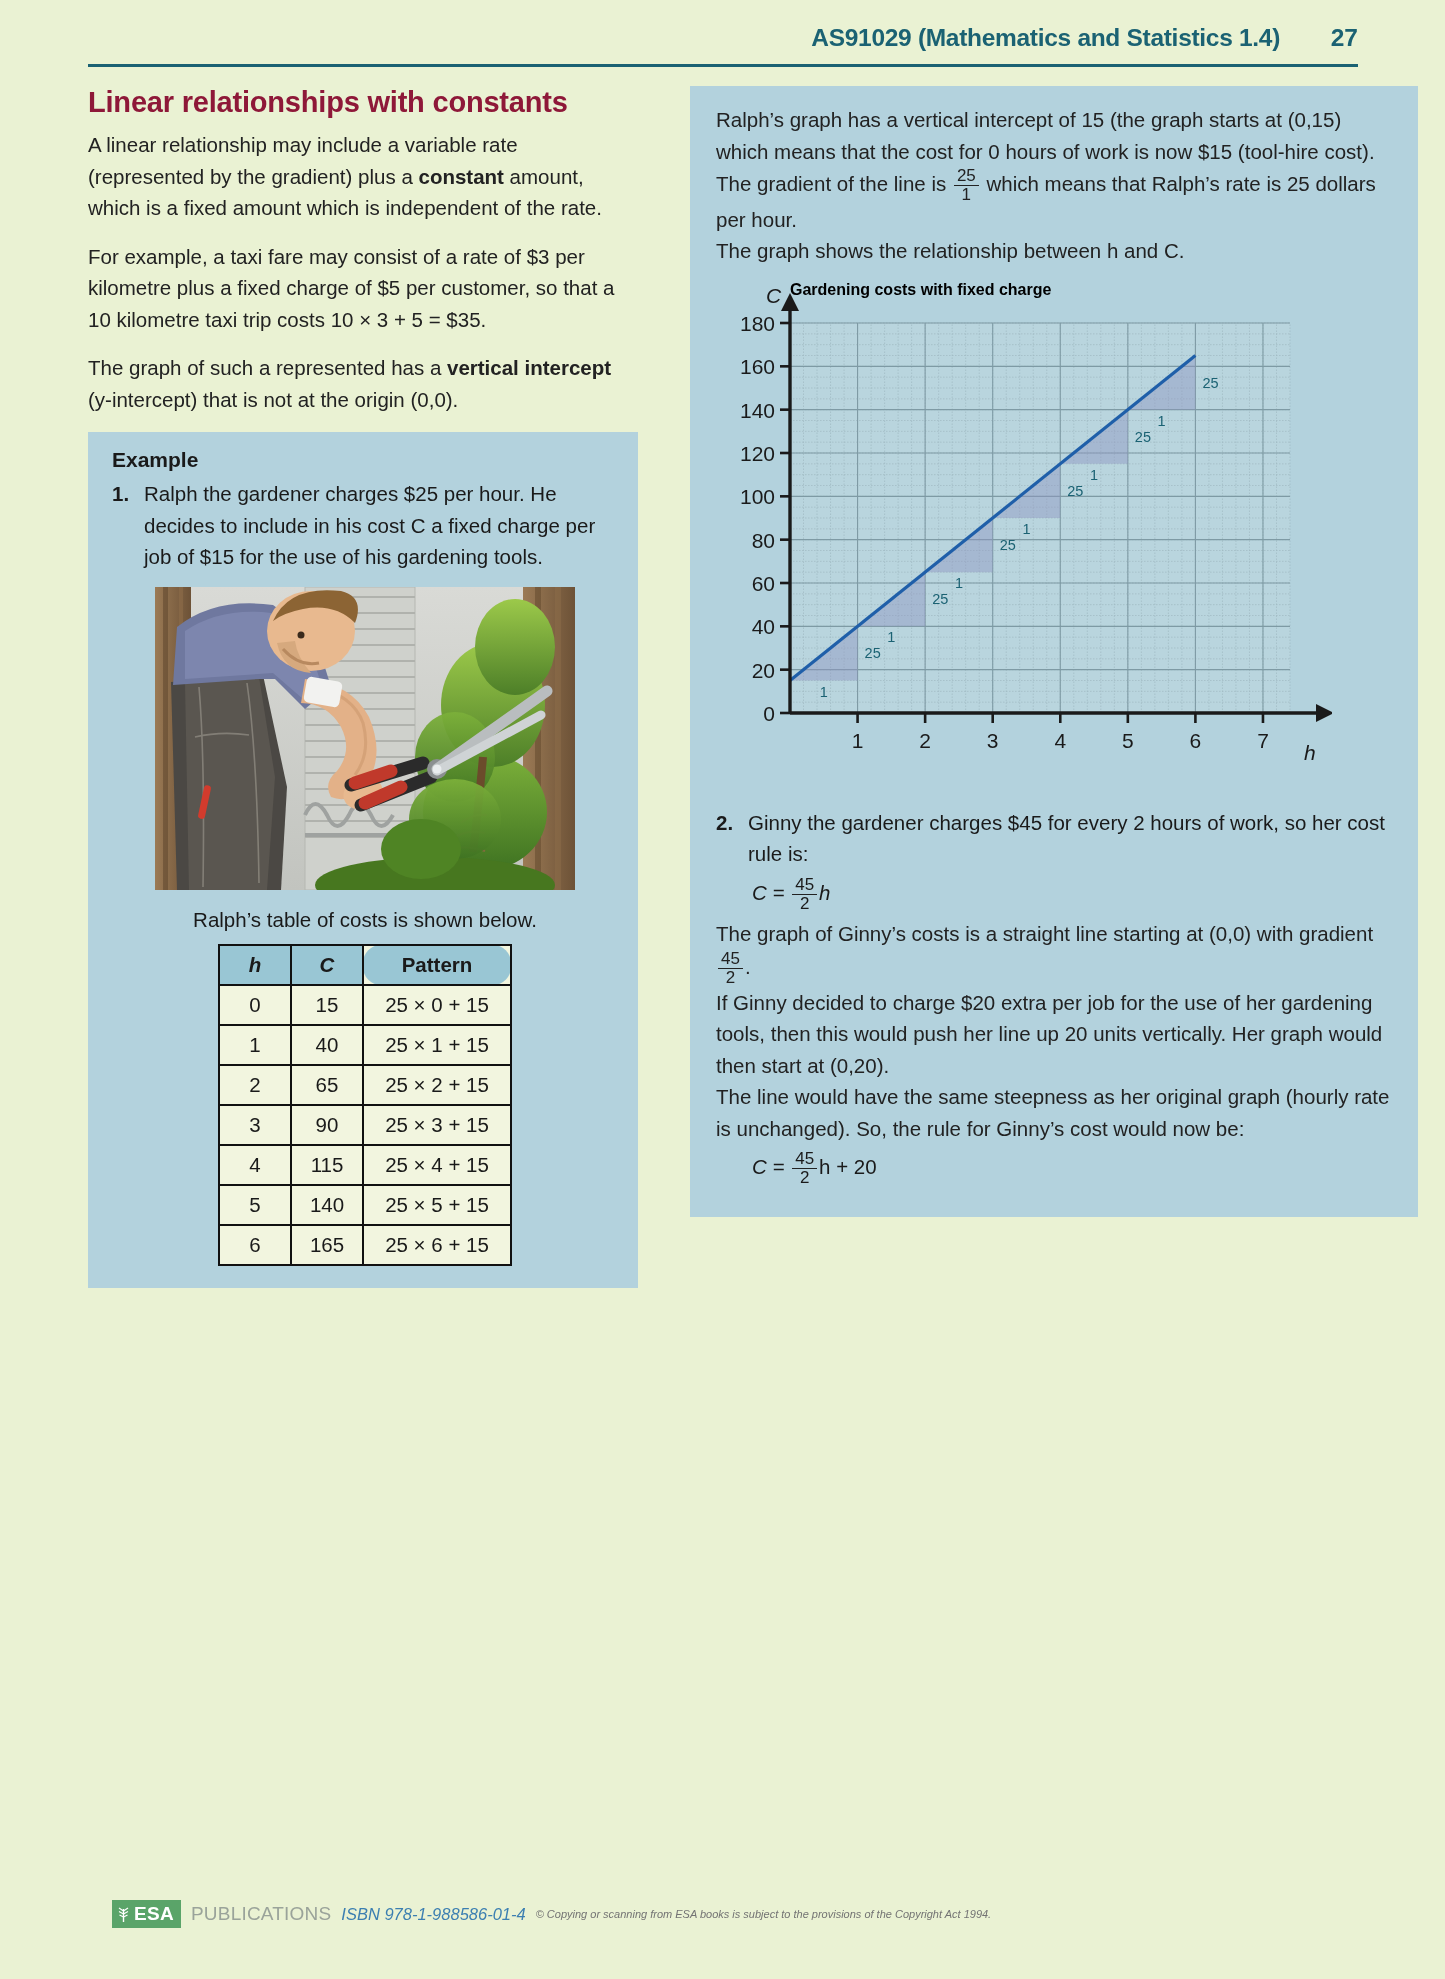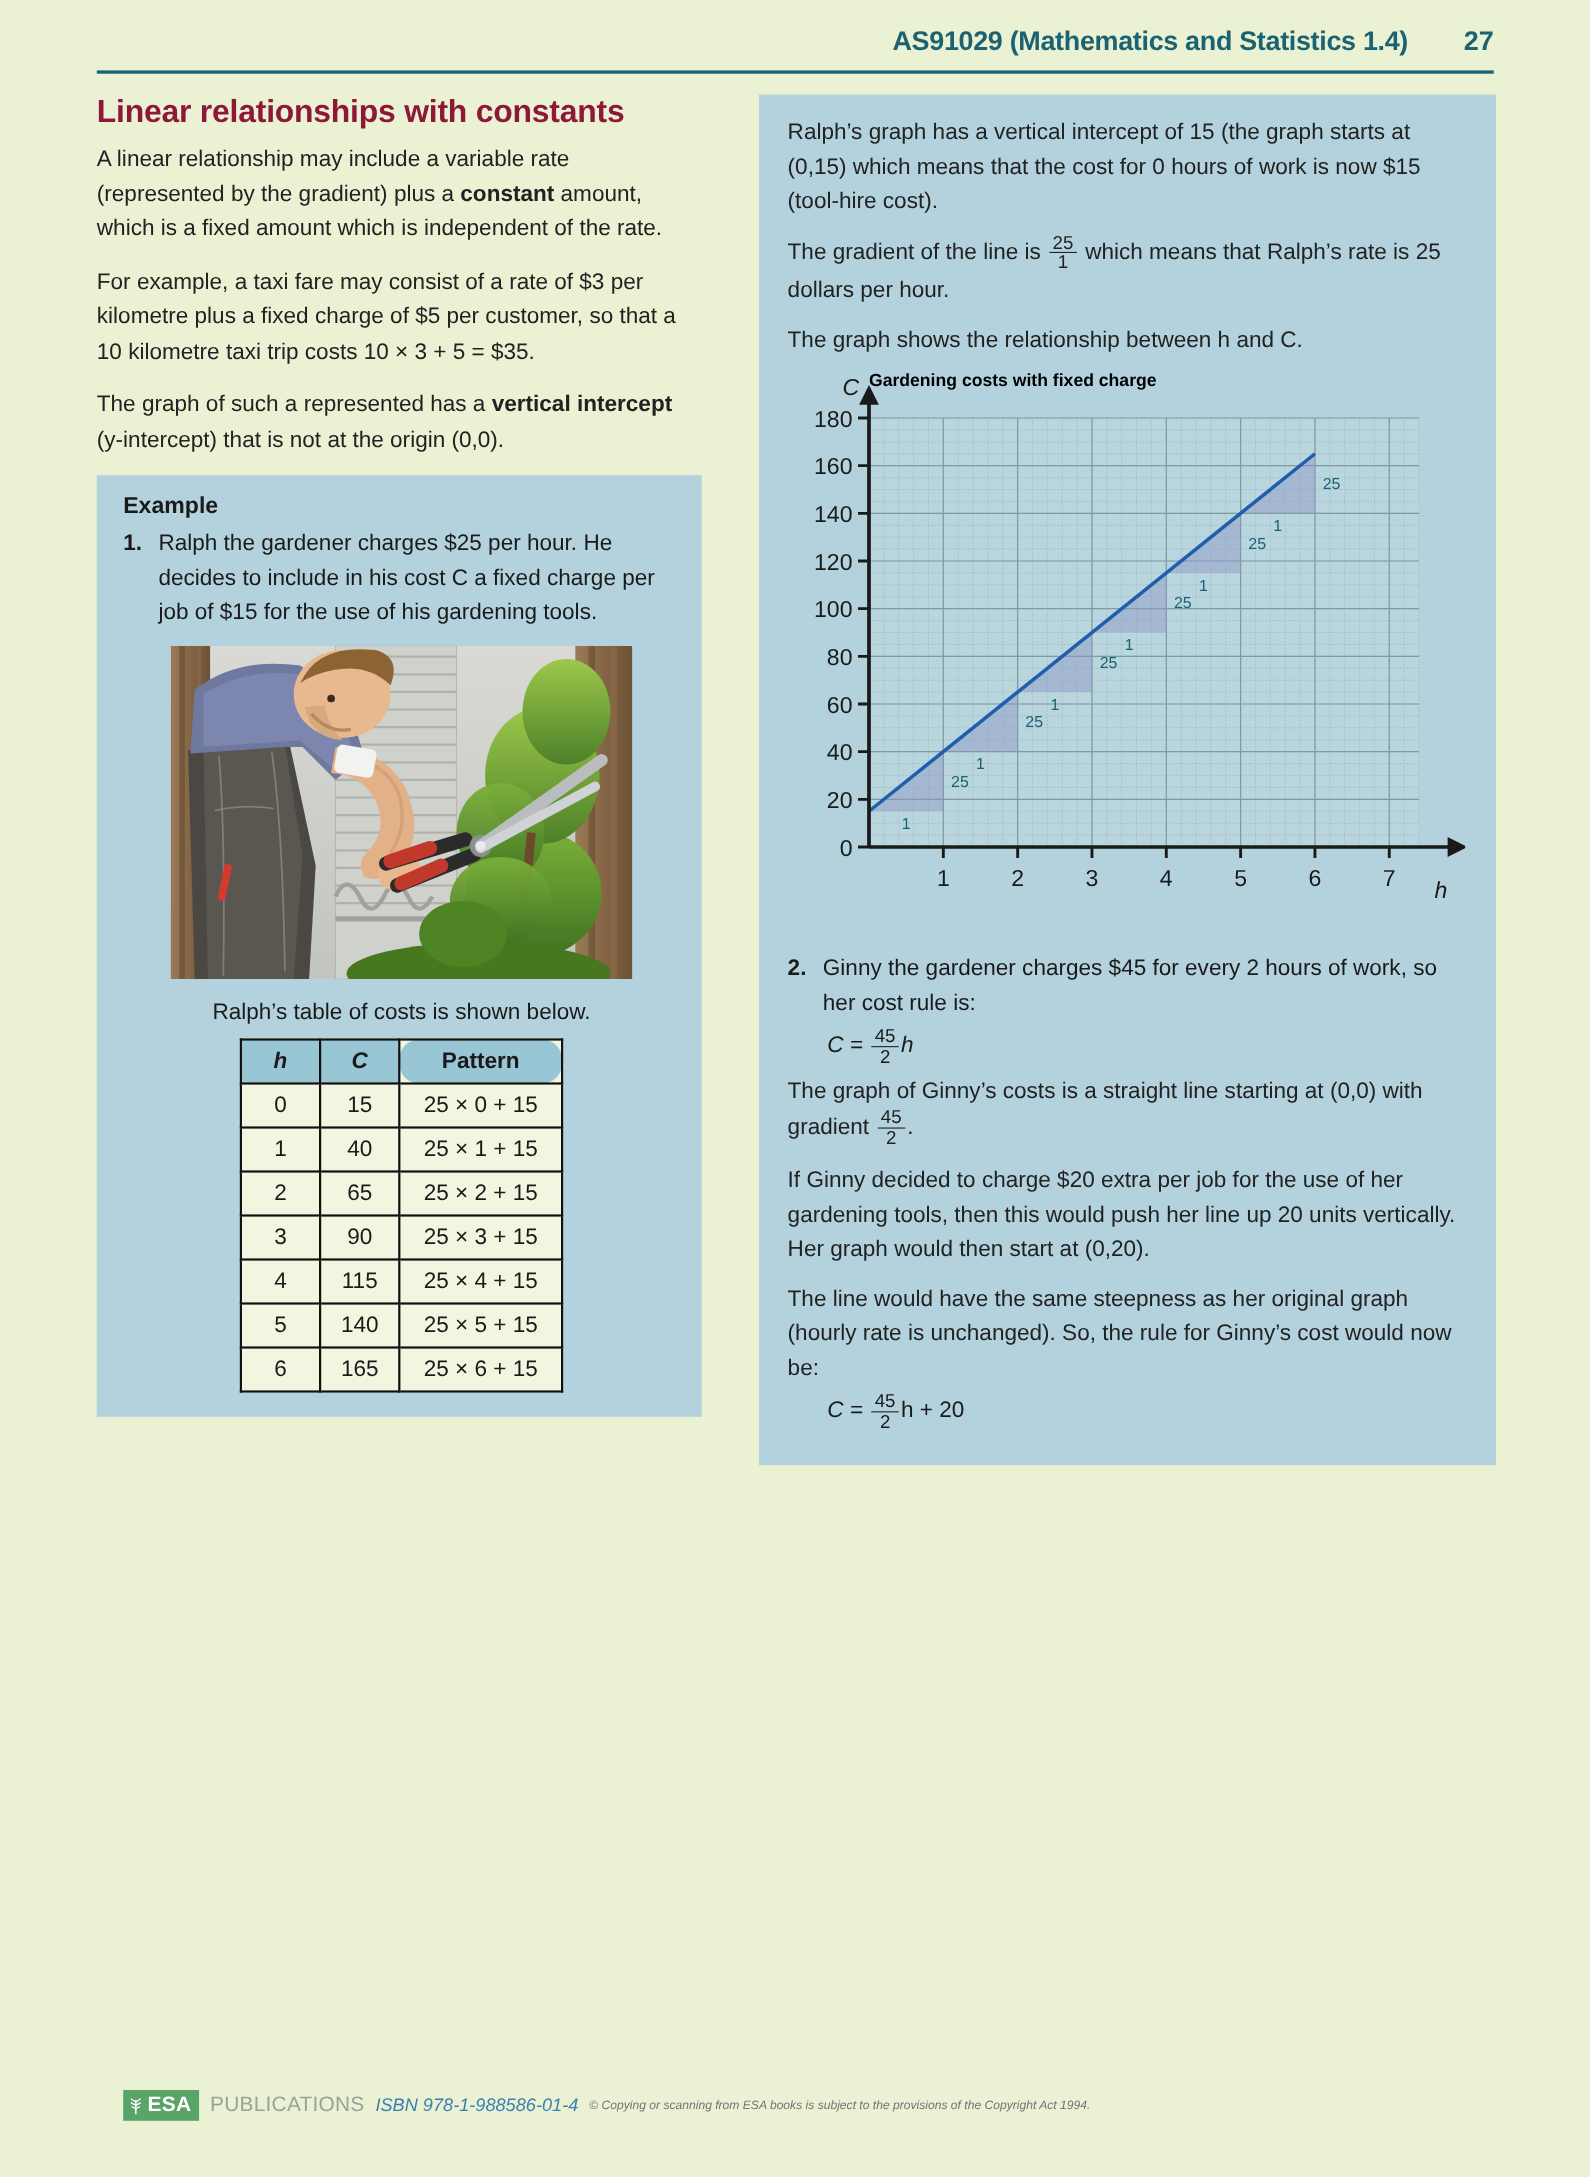--- a/index.html
+++ b/index.html
@@ -95,25 +95,25 @@
   table.costs th.up { font-style:normal; }
   table.costs .c-h { width:72px; }
   table.costs .c-c { width:72px; }
   table.costs .c-p { width:148px;border-radius:18px; }
   #rule-line {
     margin:16px 0 0 0; font-size:20.5px; text-align:center;
   }
 
   
   #info-box {
-    position:relative; width:670px; background:#b3d2dd;
+    position:relative; width:728px; background:#b3d2dd;
     padding:18px 26px 24px 26px;
   }
   #info-box p.body { margin-bottom:0; }
-  #info-box p.body + p.body { margin-top:13px; }
+  #info-box p.body + p.body { margin-top:0; }
 
   
   #graph-wrap { position:relative; width:620px; height:520px; margin:14px 0 6px -4px; }
   #graph-title {
     position:absolute; left:78px; top:0;
     font-size:16px; font-weight:bold; color:#000000; white-space:nowrap;
   }
   #graph-ylabel {
     position:absolute; left:54px; top:3px;
     font-size:21px; font-style:italic;

